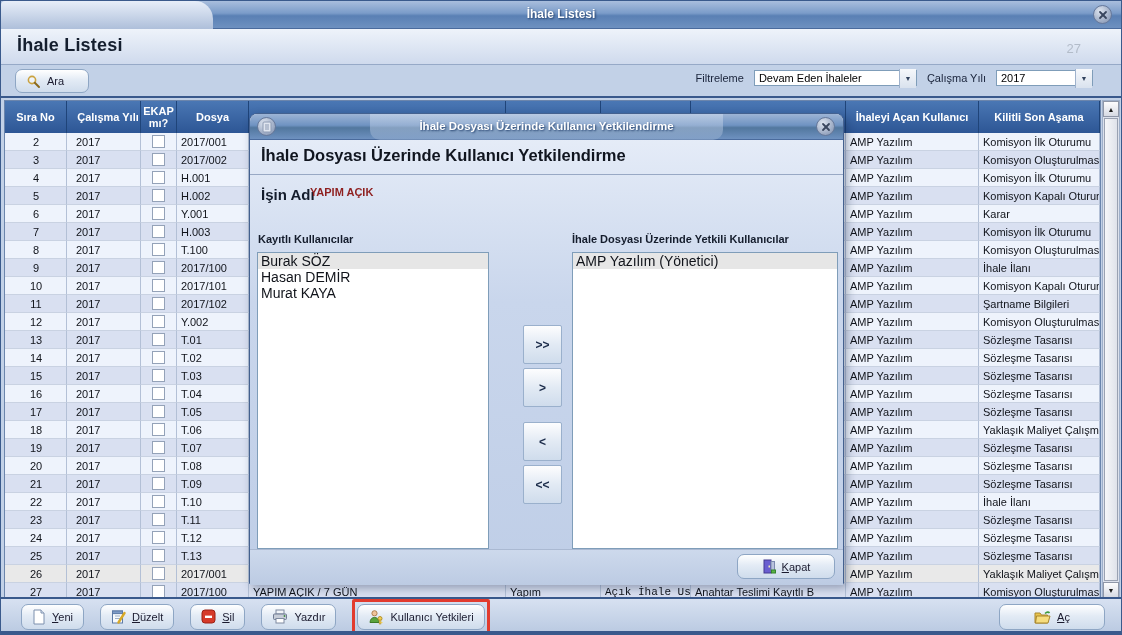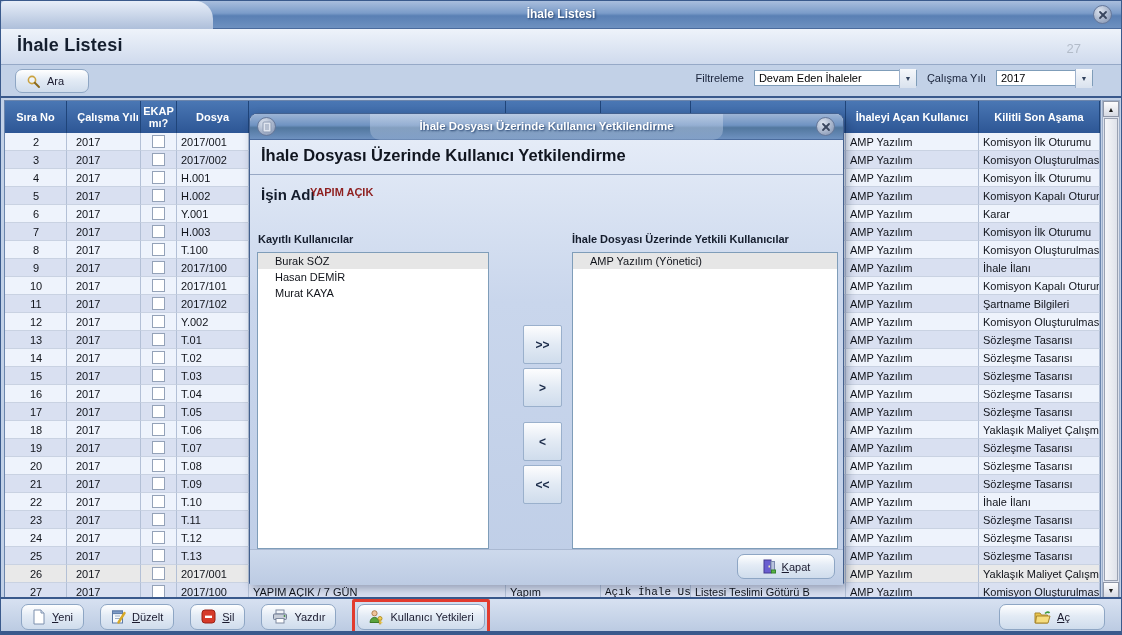--- a/index.html
+++ b/index.html
@@ -96,21 +96,21 @@
     font-size:11.5px; font-weight:bold; text-shadow:1px 1px 2px #24416e; }
   .m-icon { left:7px; top:3px; } .m-close { right:8px; top:3px; }
   .mheading { position:absolute; left:11px; top:32px; font-size:16.5px; font-weight:bold; color:#10151f; }
   .mdivider { position:absolute; left:0; top:60px; width:100%; border-bottom:1px solid #98a8c4; }
   .isin-label { position:absolute; left:11px; top:72px; font-size:15px; font-weight:bold; color:#141c2c; }
   .isin-value { position:absolute; left:60px; top:72px; font-size:11px; font-weight:bold; color:#8e1f1f; }
   .list-label { position:absolute; font-size:11px; font-weight:bold; color:#141c2c; top:119px; }
   .ll-left { left:8px; } .ll-right { left:322px; }
   .listbox { position:absolute; top:138px; height:297px; background:#fff; border:1px solid #7f9db9; overflow:hidden; }
   .lb-left { left:7px; width:232px; } .lb-right { left:322px; width:266px; }
-  .list-item { height:16px; line-height:16px; font-size:11px; padding-left:17px; color:#10131a; cursor:default; white-space:nowrap; }
+  .list-item { height:16px; line-height:16px; font-size:14px; padding-left:3px; color:#10131a; cursor:default; white-space:nowrap; }
   .list-item.hl { background:#e6e6e6; }
   .tbtn { position:absolute; left:273px; width:39px; height:39px;
     background:linear-gradient(180deg,#fdfdfe,#e2eaf4 50%,#cfdcec); border:1px solid #9ab0cc;
     border-radius:2px; font-size:12px; font-weight:bold; color:#1c2c4a; cursor:pointer; }
   .tbtn:nth-of-type(1){top:211px;} .tbtn:nth-of-type(2){top:254px;}
   .tbtn:nth-of-type(3){top:308px;} .tbtn:nth-of-type(4){top:351px;}
   .mfooter { position:absolute; left:0; top:435px; width:100%; height:36px;
     background:linear-gradient(180deg,#cdd9ec,#bccbe3); border-top:1px solid #aab9d2; }
   .kapat-btn { position:absolute; right:8px; top:4px; width:98px; height:25px; justify-content:center; }
   .kapat-btn u { text-decoration:underline; }
@@ -526,21 +526,21 @@
         <div class="trow even">
           <div class="cell c0">27</div>
           <div class="cell c1">2017</div>
           <div class="cell c2">
             <div class="checkbox"></div>
           </div>
           <div class="cell c3">2017/100</div>
           <div class="cell c4">YAPIM AÇIK / 7 GÜN</div>
           <div class="cell c5">Yapım</div>
           <div class="cell c6">Açık İhale Usulü</div>
-          <div class="cell c7">Listesi Teslimi Götürü B</div>
+          <div class="cell c7">Anahtar Teslimi Kayıtlı B</div>
           <div class="cell c8">AMP Yazılım</div>
           <div class="cell c9">Komisyon Oluşturulması</div>
         </div>
       </div>
   </div>
 
   <div class="vscroll">
     <div class="sarrow up">▲</div>
     <div class="sthumb"></div>
     <div class="sarrow down">▼</div>

